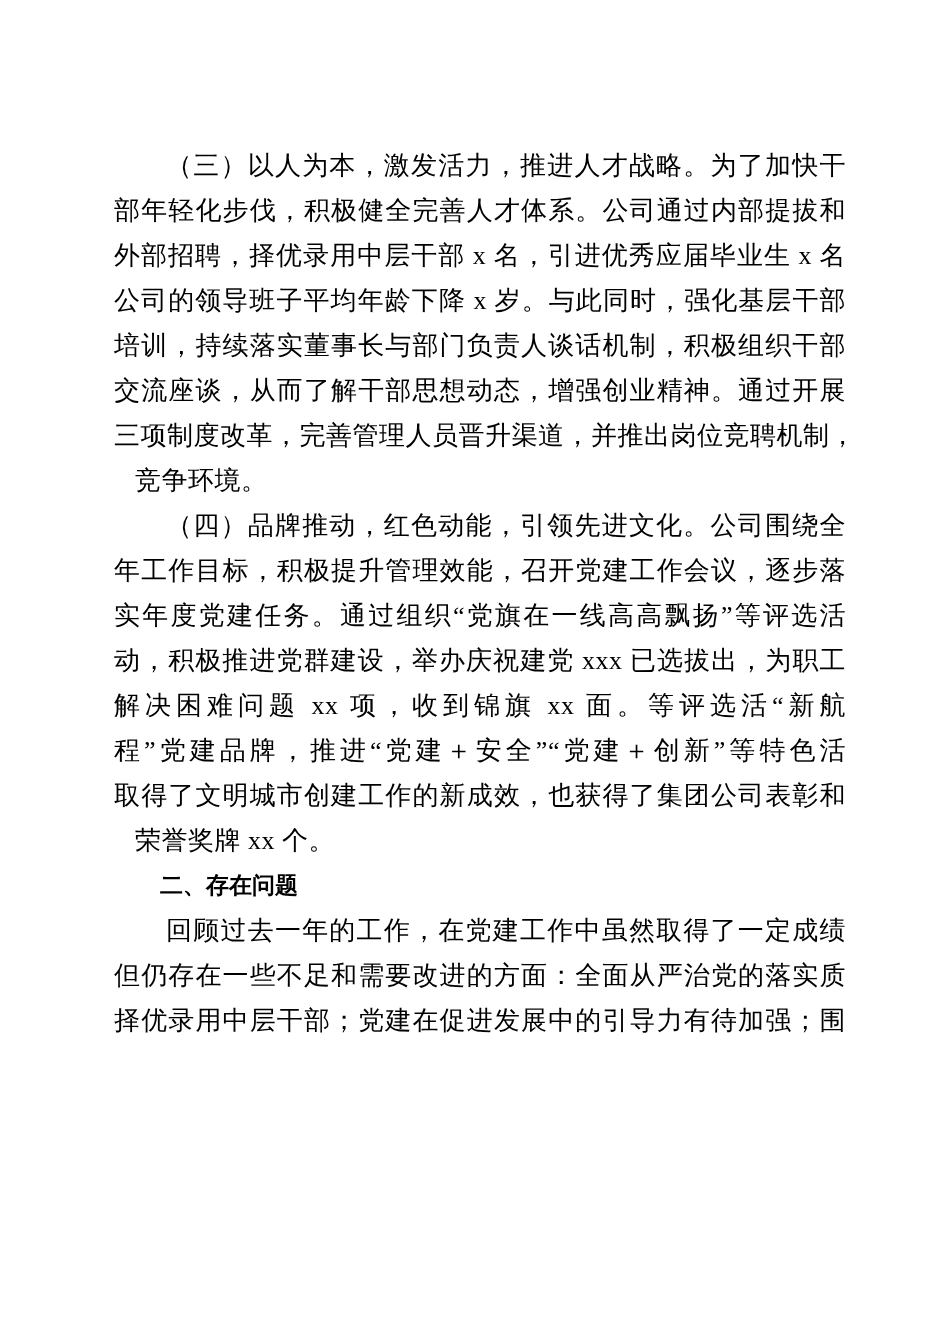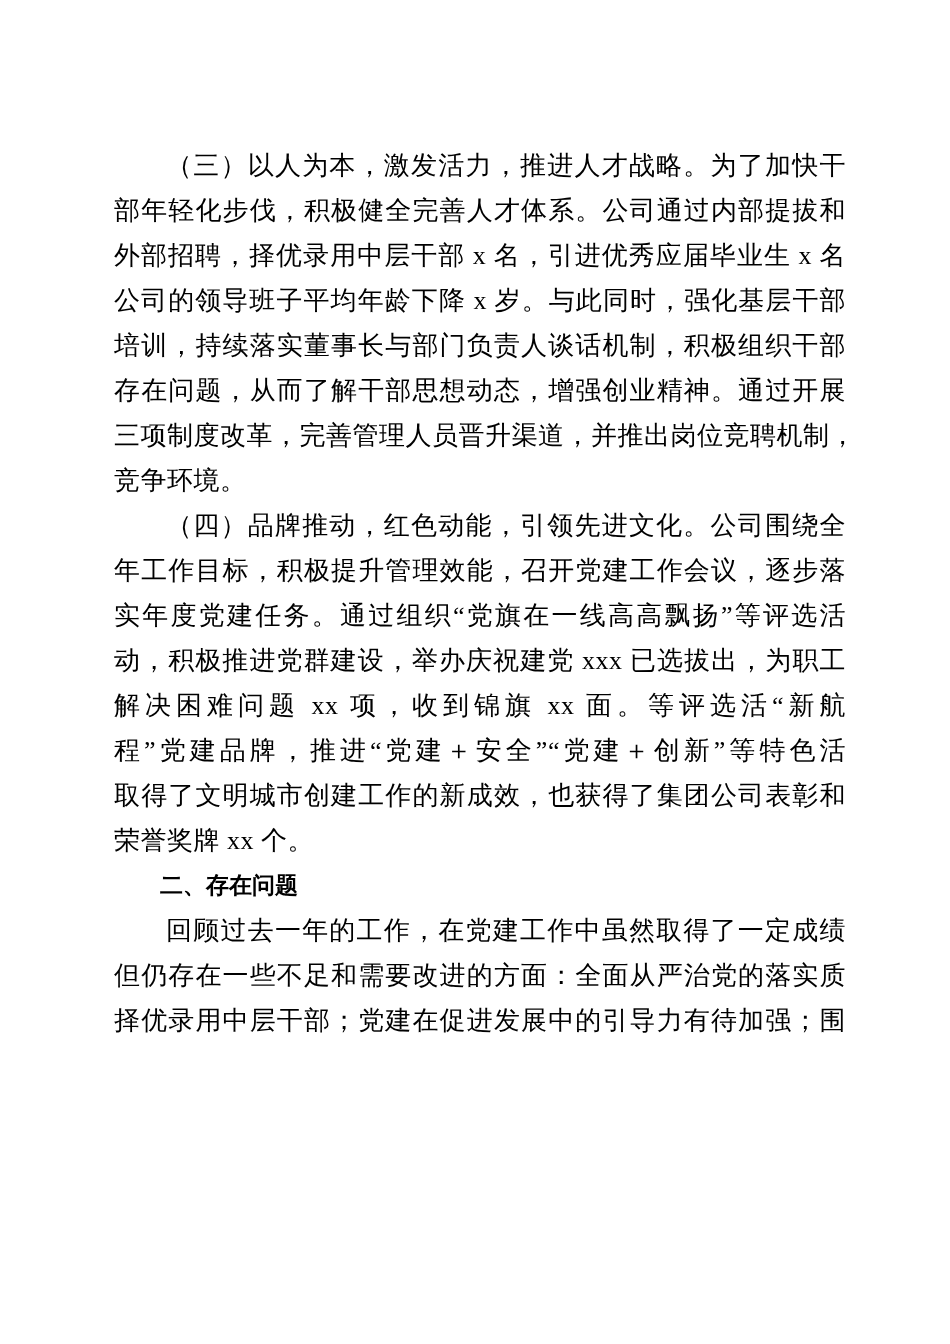--- a/index.html
+++ b/index.html
@@ -21,21 +21,21 @@
   .line {
     font-size: 26px;
     line-height: 45px;
     height: 45px;
     text-align: justify;
     text-align-last: justify;
     white-space: nowrap;
     letter-spacing: 0.5px;
   }
   .line.first { text-indent: 2em; }
-  .line.no-stretch { text-align-last: left; }
+  .line.no-stretch { text-align-last: left; margin-left: 21px; }
   .heading {
     font-family: "Liberation Sans", "DejaVu Sans", sans-serif;
     font-weight: bold;
     font-size: 23px;
     line-height: 45px;
     height: 45px;
     text-indent: 2em;
     text-align: left;
     white-space: nowrap;
   }
@@ -43,21 +43,21 @@
 </head>
 <body>
 
 <div class="page">
   <div class="content" id="doc-content">
       <div class="line first">（三）以人为本，激发活力，推进人才战略。为了加快干</div>
       <div class="line">部年轻化步伐，积极健全完善人才体系。公司通过内部提拔和</div>
       <div class="line">外部招聘，择优录用中层干部 x 名，引进优秀应届毕业生 x 名</div>
       <div class="line">公司的领导班子平均年龄下降 x 岁。与此同时，强化基层干部</div>
       <div class="line">培训，持续落实董事长与部门负责人谈话机制，积极组织干部</div>
-      <div class="line">存在问题，从而了解干部思想动态，增强创业精神。通过开展</div>
+      <div class="line">交流座谈，从而了解干部思想动态，增强创业精神。通过开展</div>
       <div class="line">三项制度改革，完善管理人员晋升渠道，并推出岗位竞聘机制，</div>
       <div class="line no-stretch">竞争环境。</div>
       <div class="line first">（四）品牌推动，红色动能，引领先进文化。公司围绕全</div>
       <div class="line">年工作目标，积极提升管理效能，召开党建工作会议，逐步落</div>
       <div class="line">实年度党建任务。通过组织“党旗在一线高高飘扬”等评选活</div>
       <div class="line">动，积极推进党群建设，举办庆祝建党 xxx 已选拔出，为职工</div>
       <div class="line">解决困难问题 xx 项，收到锦旗 xx 面。等评选活“新航</div>
       <div class="line">程”党建品牌，推进“党建＋安全”“党建＋创新”等特色活</div>
       <div class="line">取得了文明城市创建工作的新成效，也获得了集团公司表彰和</div>
       <div class="line no-stretch">荣誉奖牌 xx 个。</div>

